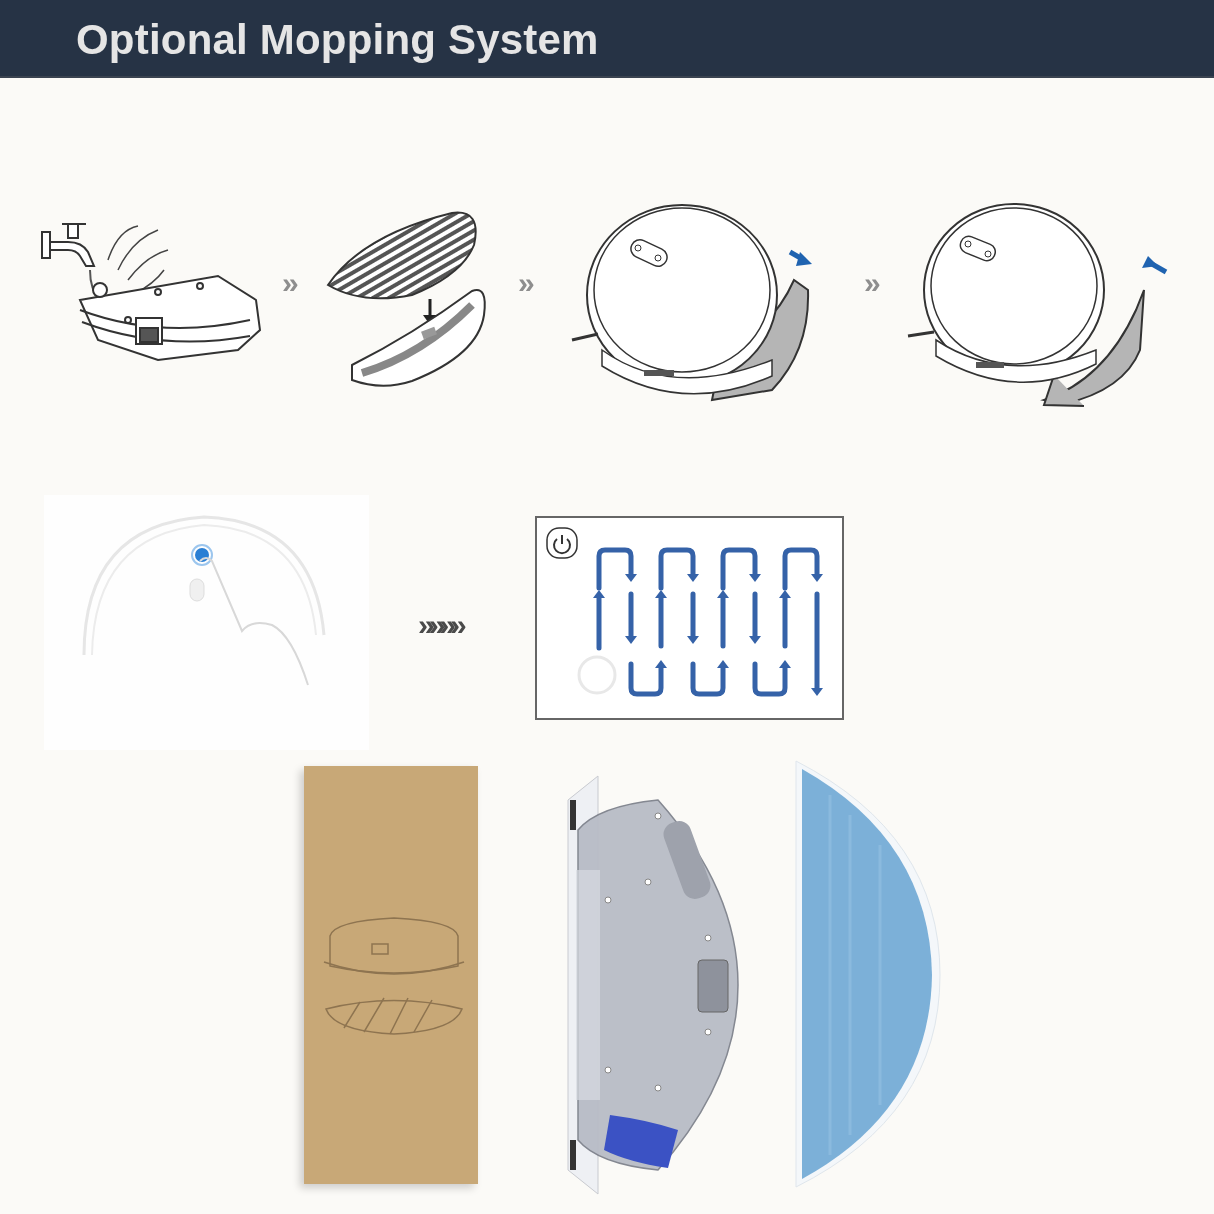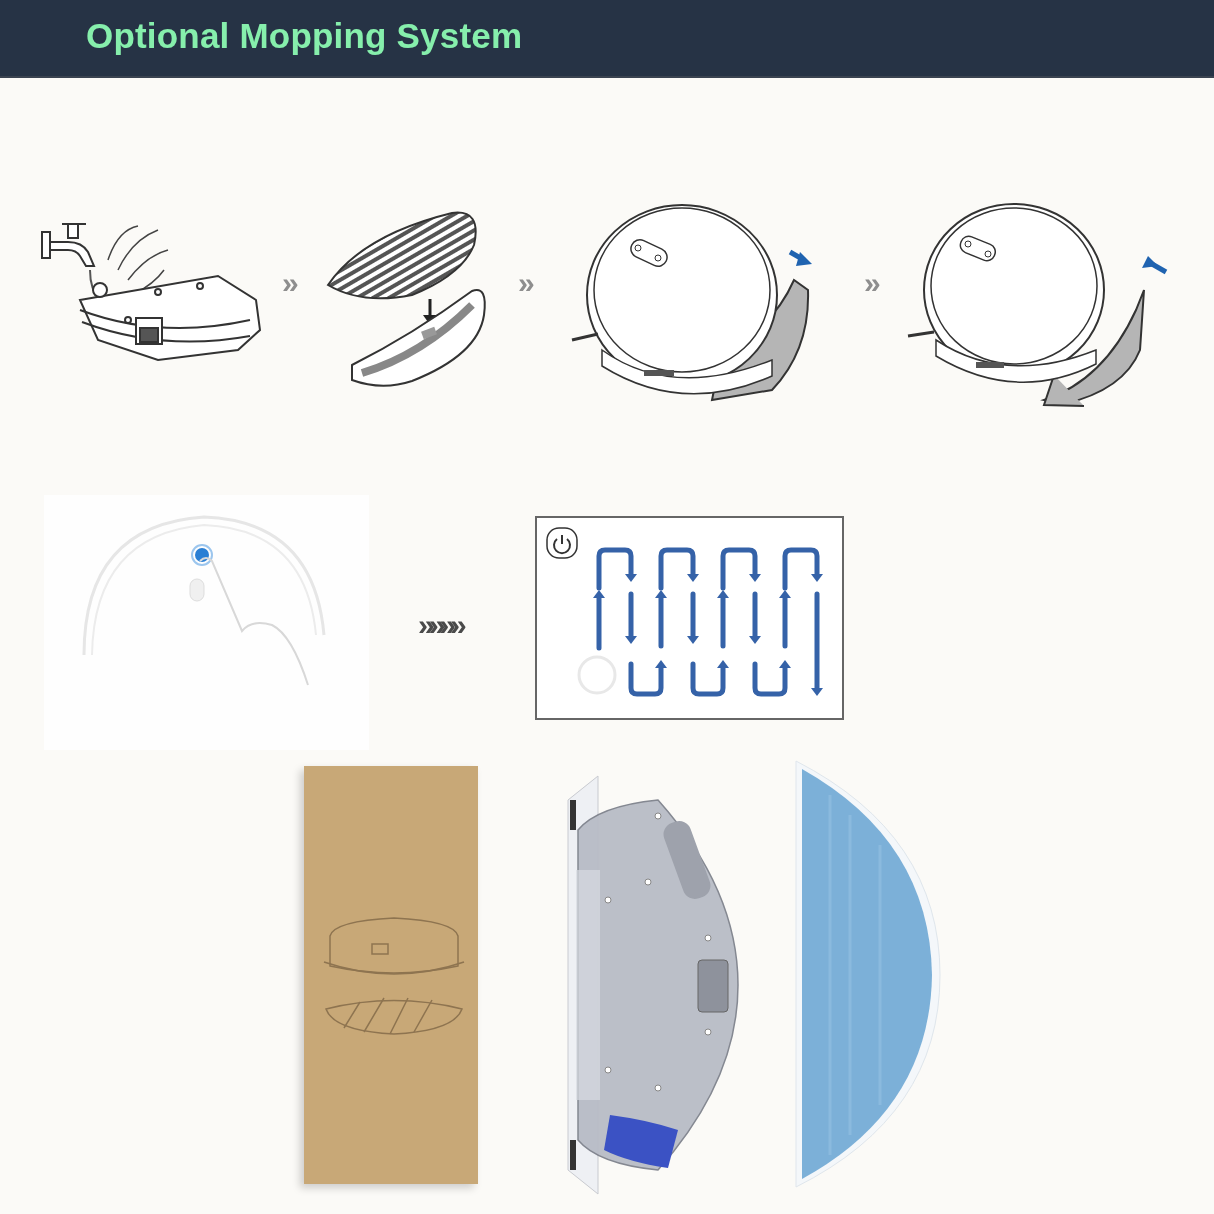--- a/index.html
+++ b/index.html
@@ -8,22 +8,22 @@
       background: #fbfaf7;
       font-family: "Liberation Sans", sans-serif;
       position: relative;
     }
     .header {
       position: absolute; left: 0; top: 0; width: 1214px; height: 76px;
       background: #263345;
       border-bottom: 2px solid #3a4350;
     }
     .header-title {
-      position: absolute; left: 86px; top: 16px;
-      color: #86efac; font-weight: bold; font-size: 35px;
+      position: absolute; left: 76px; top: 16px;
+      color: #e5e5e5; font-weight: bold; font-size: 42px;
       letter-spacing: 0.2px;
     }
     .abs { position: absolute; }
     .chev { color: #8e8e8e; font-weight: bold; font-size: 30px; letter-spacing: -6px; }
     .chev4 { color: #4a4a4a; font-weight: bold; font-size: 30px; letter-spacing: -6px; }
     svg { display: block; overflow: visible; }
   </style>
 </head>
 <body>
 

